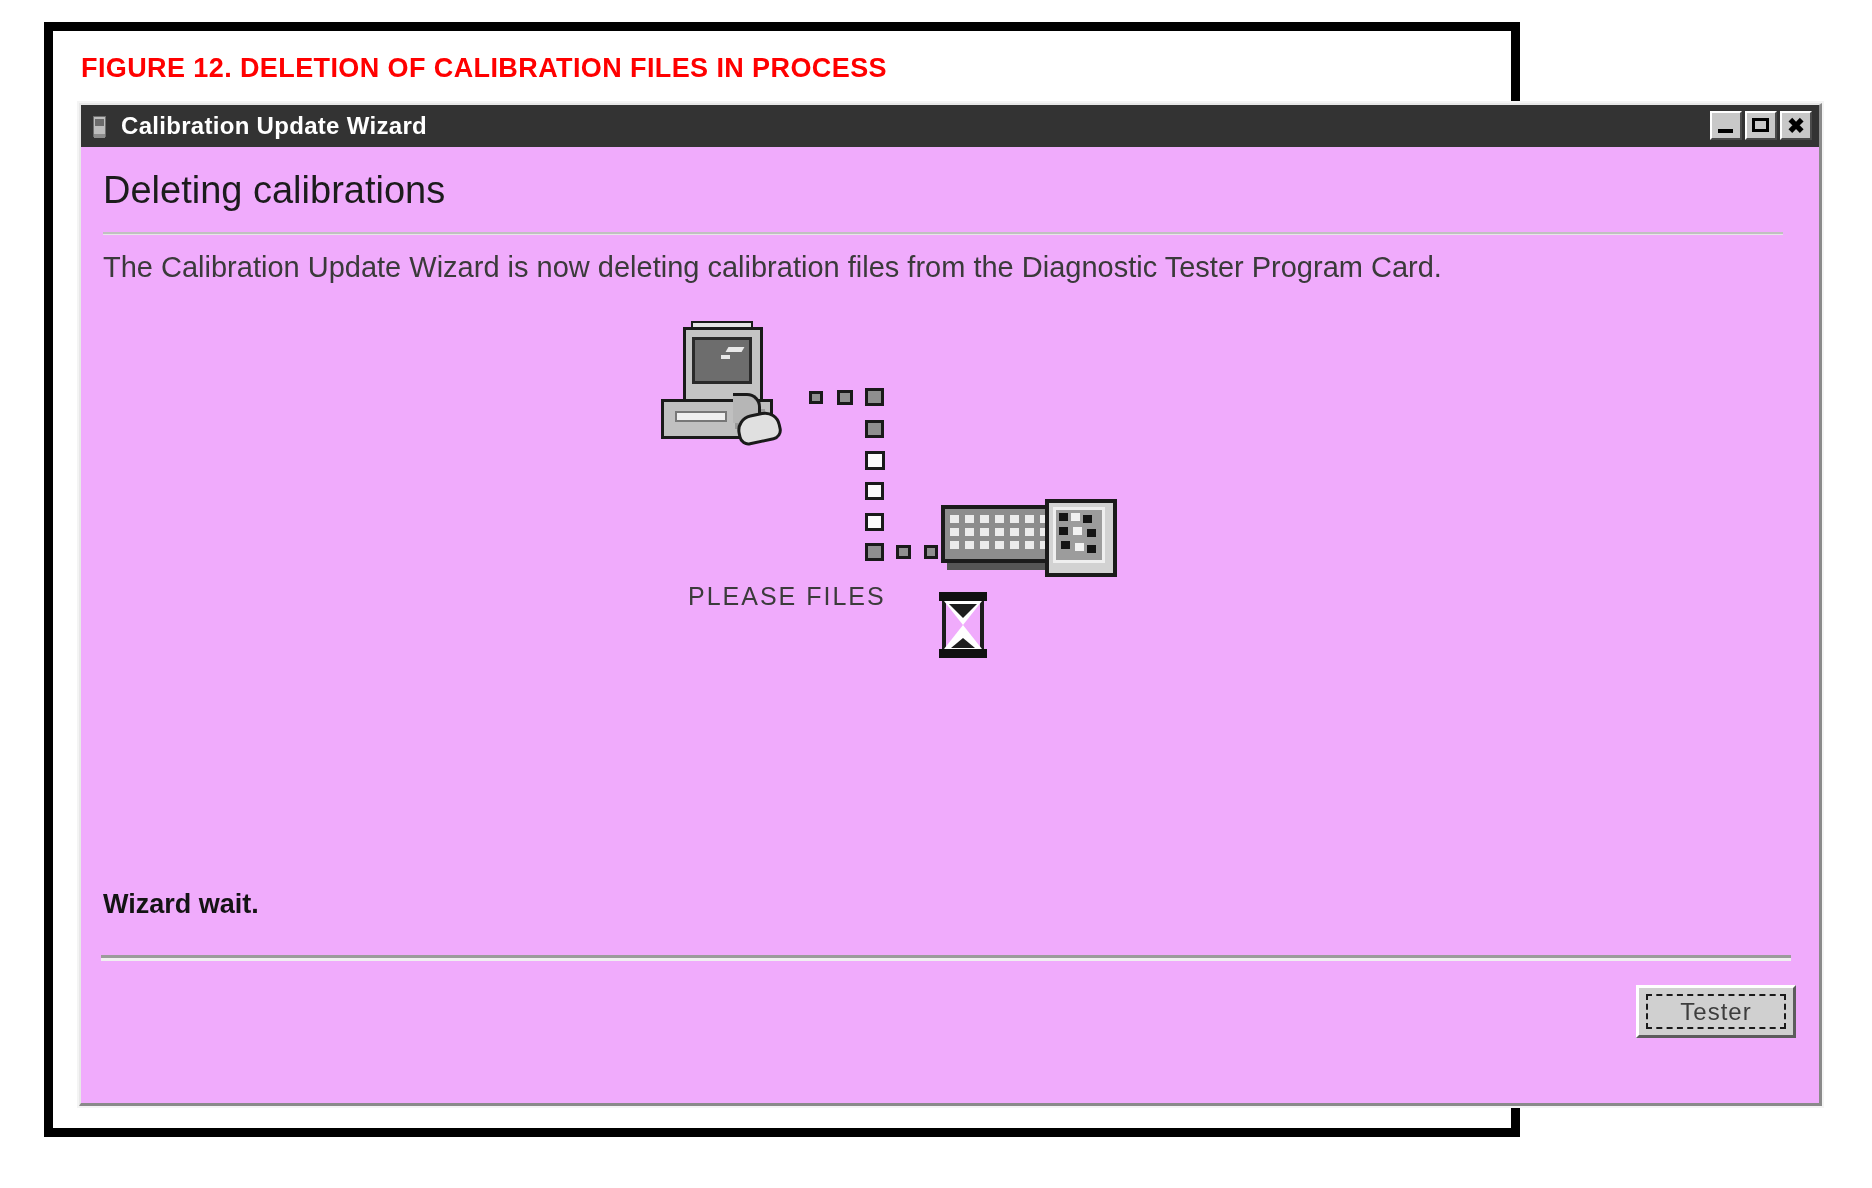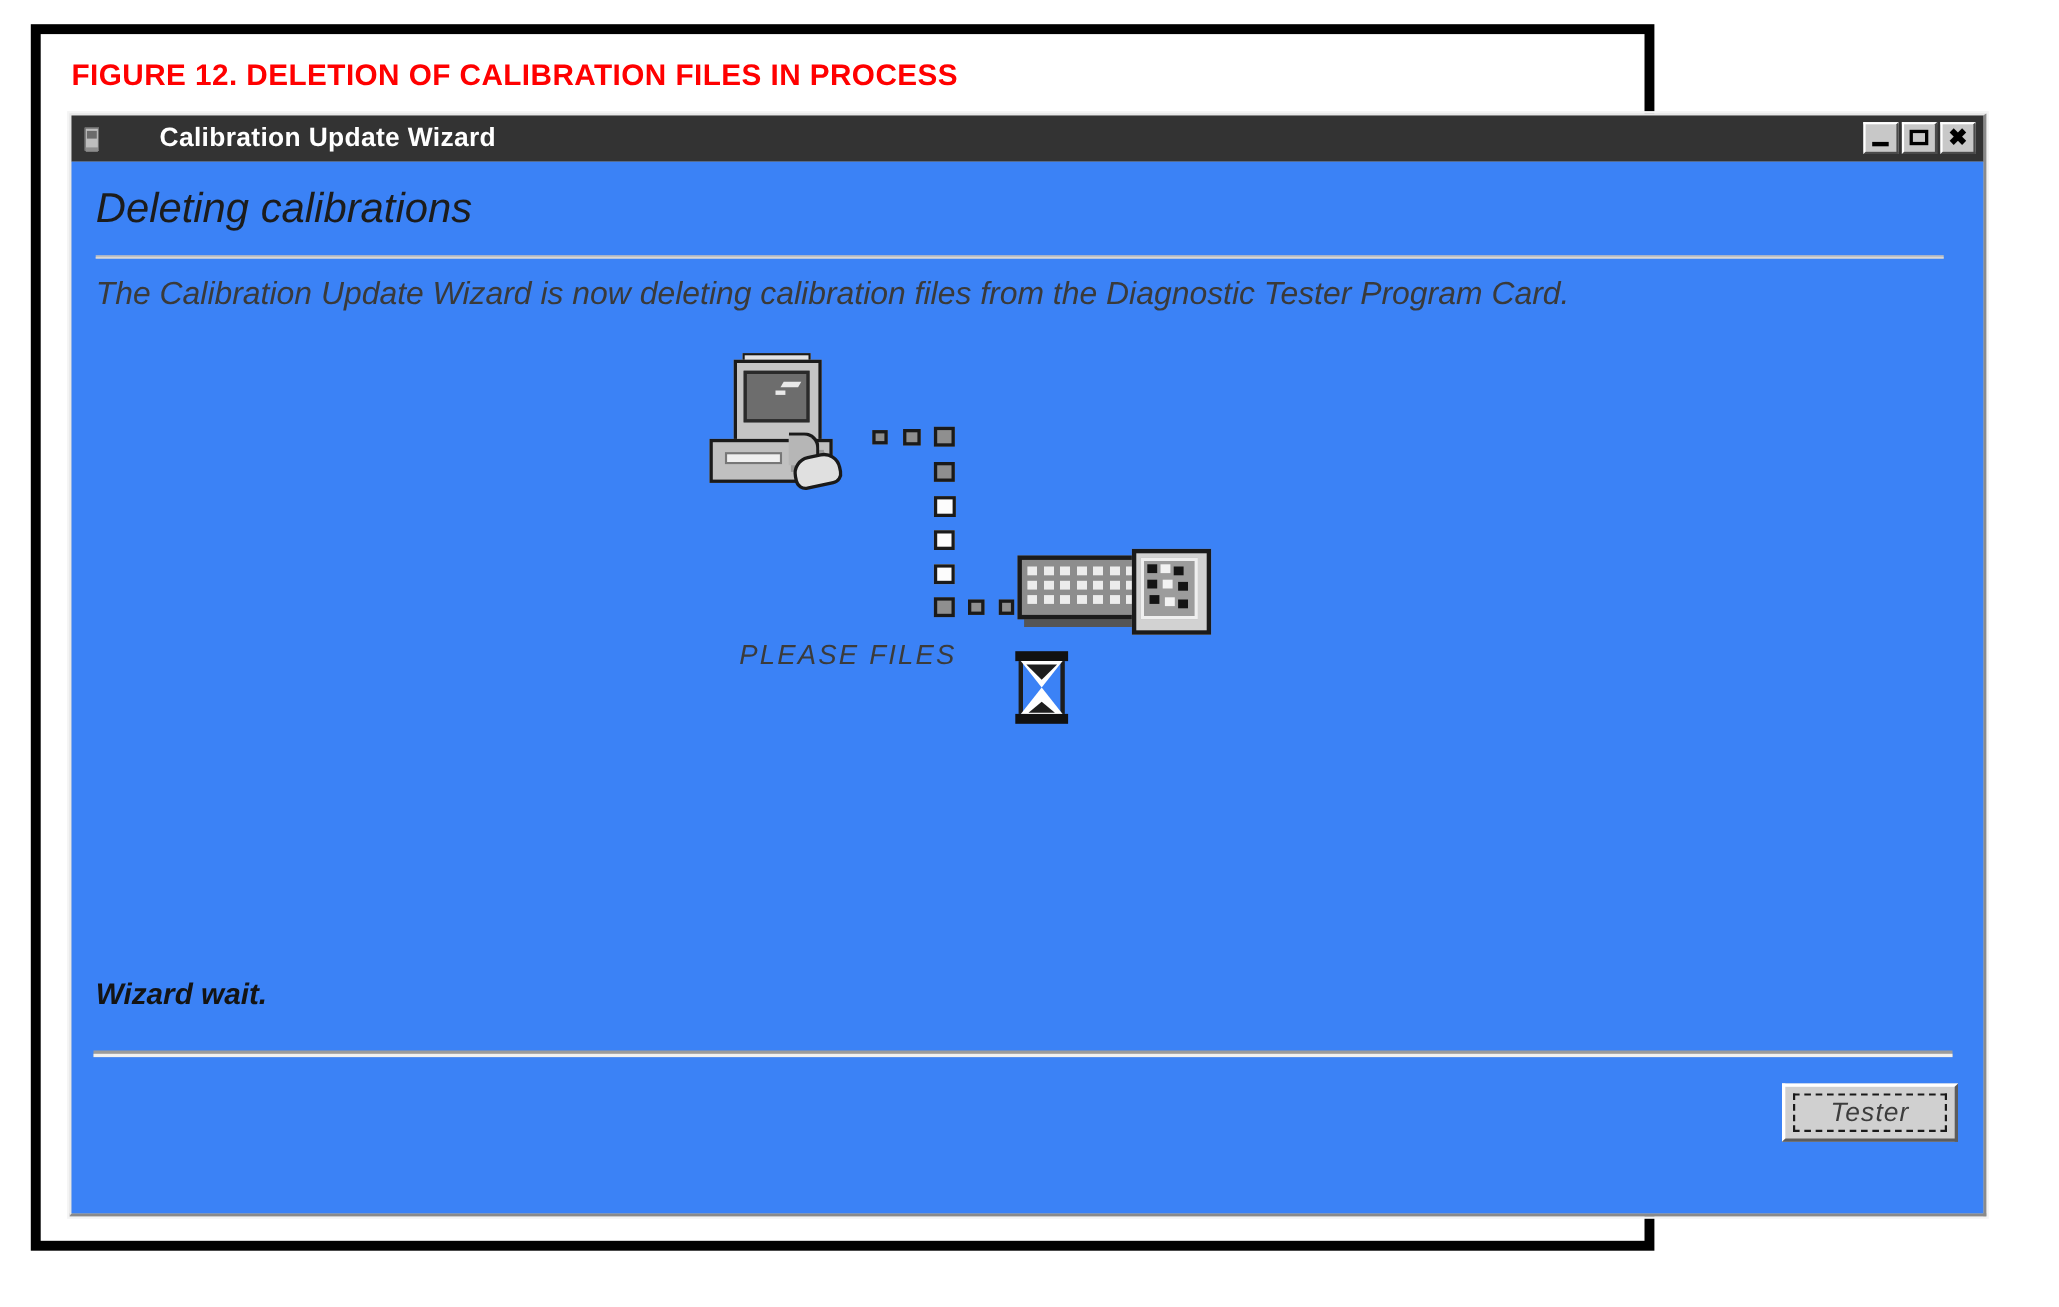--- a/index.html
+++ b/index.html
@@ -10,21 +10,21 @@
   body {
     width: 1872px;
     height: 1188px;
     font-family: "Liberation Sans", sans-serif;
     overflow: hidden;
   }
 
   
   #figure-frame {
     position: absolute;
-    left: 28px;
+    left: 44px;
     top: 22px;
     width: 1476px;
     height: 1115px;
     background: #ffffff;
     border: 9px solid #000000;
     box-sizing: border-box;
   }
 
   #figure-caption {
     position: absolute;
@@ -55,21 +55,20 @@
   }
 
   #title-bar {
     position: relative;
     height: 42px;
     background: #333333;
     display: flex;
     align-items: center;
     padding: 0 5px 0 10px;
     box-sizing: border-box;
-    gap: 40px;
   }
 
   #title-bar-icon {
     width: 17px;
     height: 26px;
     position: relative;
     margin-right: 13px;
     flex: none;
   }
   #title-bar-icon .tb-body {
@@ -145,22 +144,21 @@
     font-weight: bold;
     line-height: 25px;
     text-align: center;
     font-family: "Liberation Sans", sans-serif;
   }
 
   
   #wizard-body {
     position: relative;
     height: calc(100% - 42px);
-    background: #3b82f6;
-    font-style: italic;
+    background: #f0abfc;
   }
 
   #page-heading {
     position: absolute;
     left: 22px;
     top: 22px;
     font-size: 38px;
     color: #1c1c1c;
     white-space: nowrap;
     font-family: "Liberation Sans", sans-serif;

